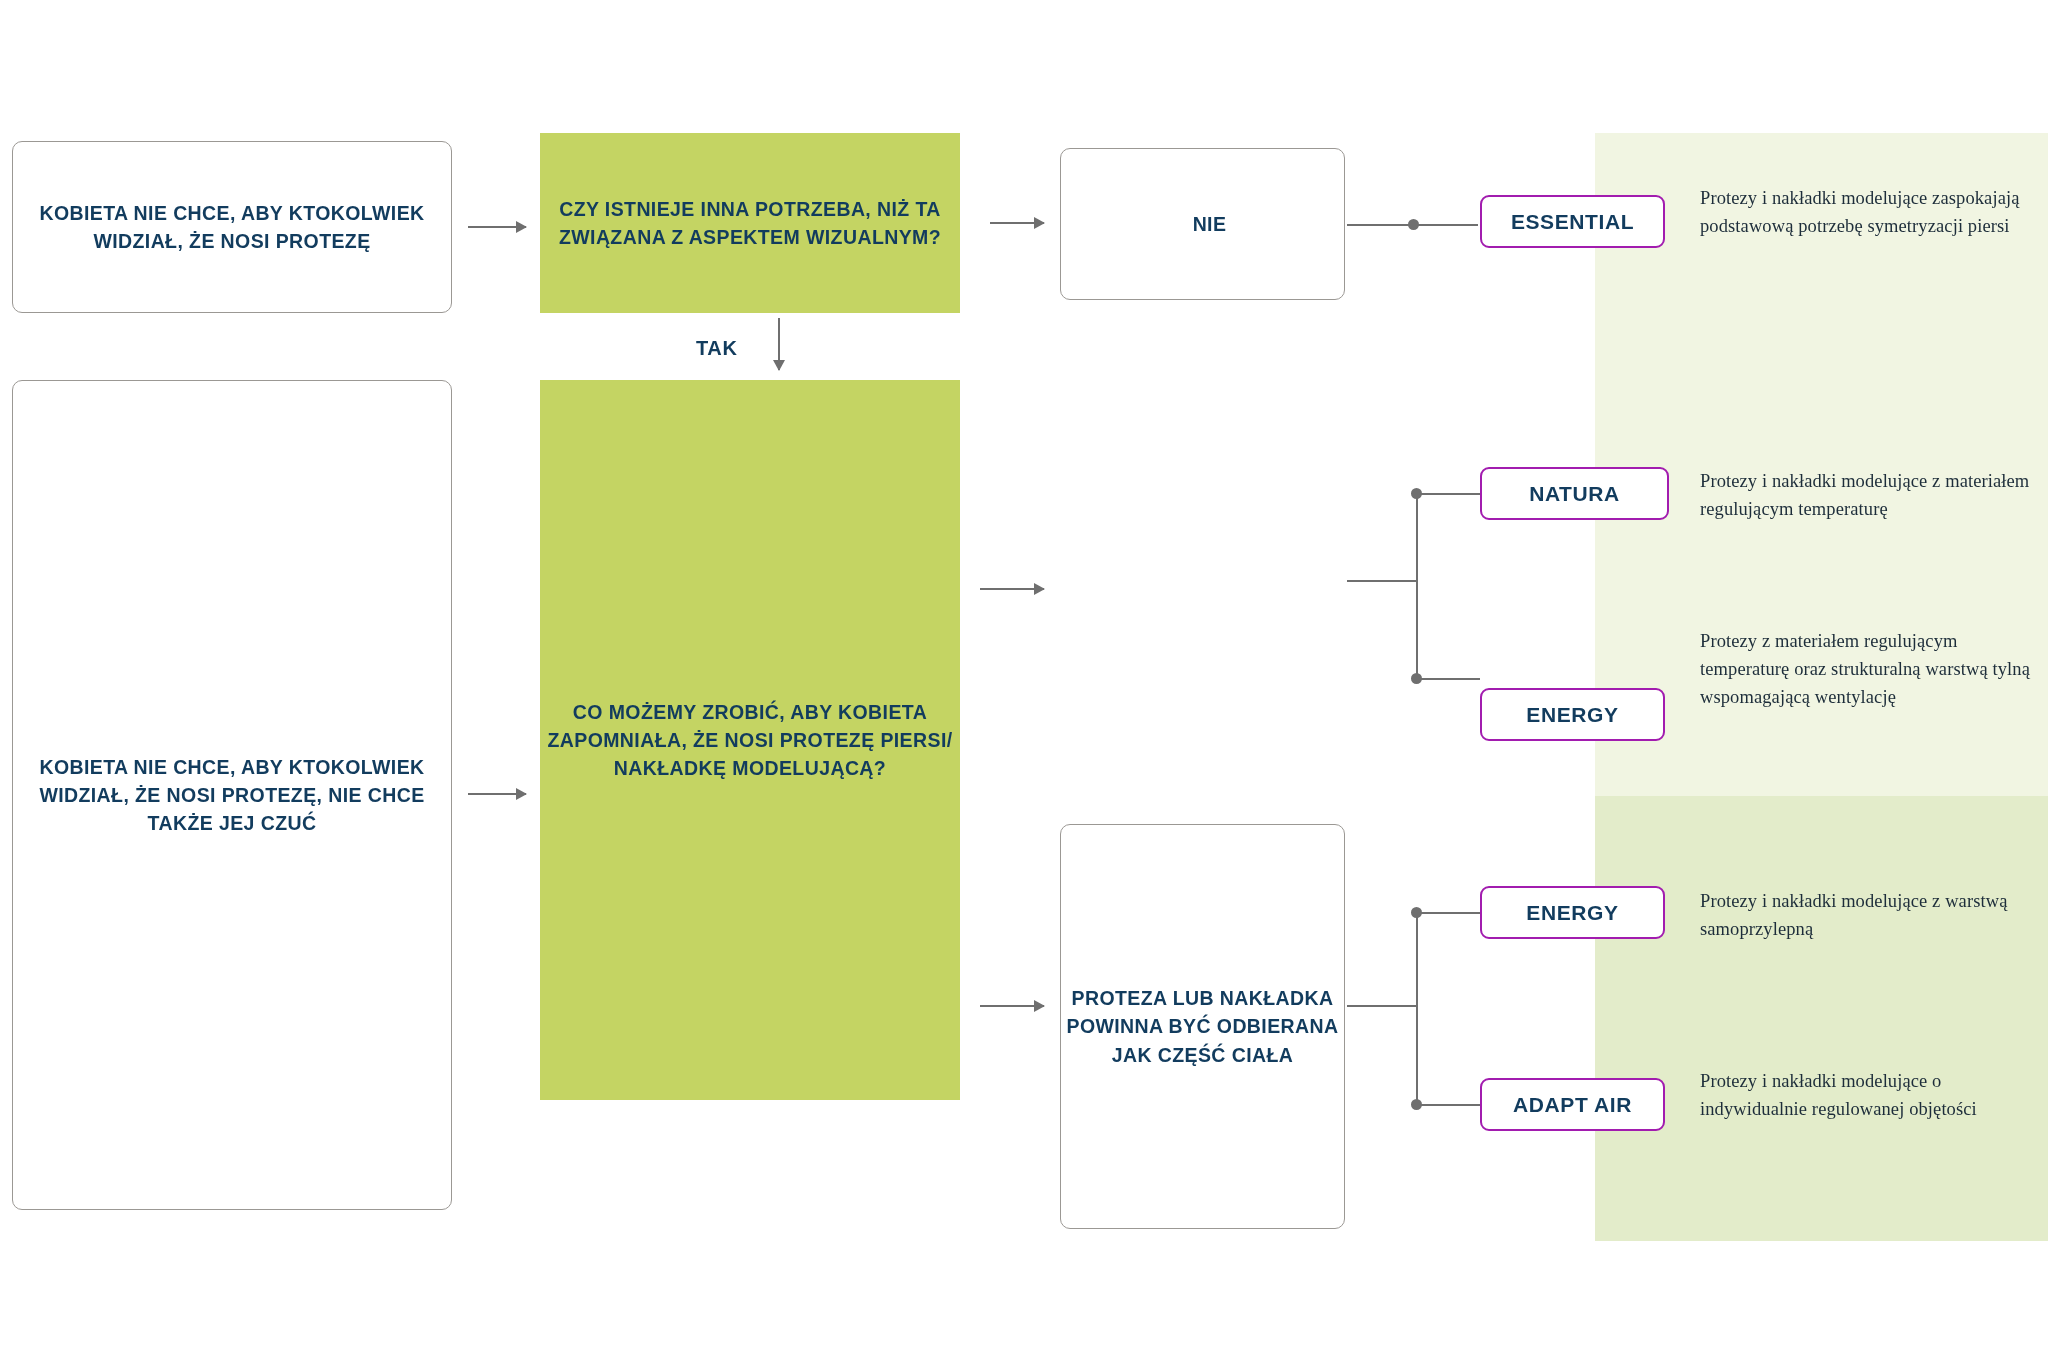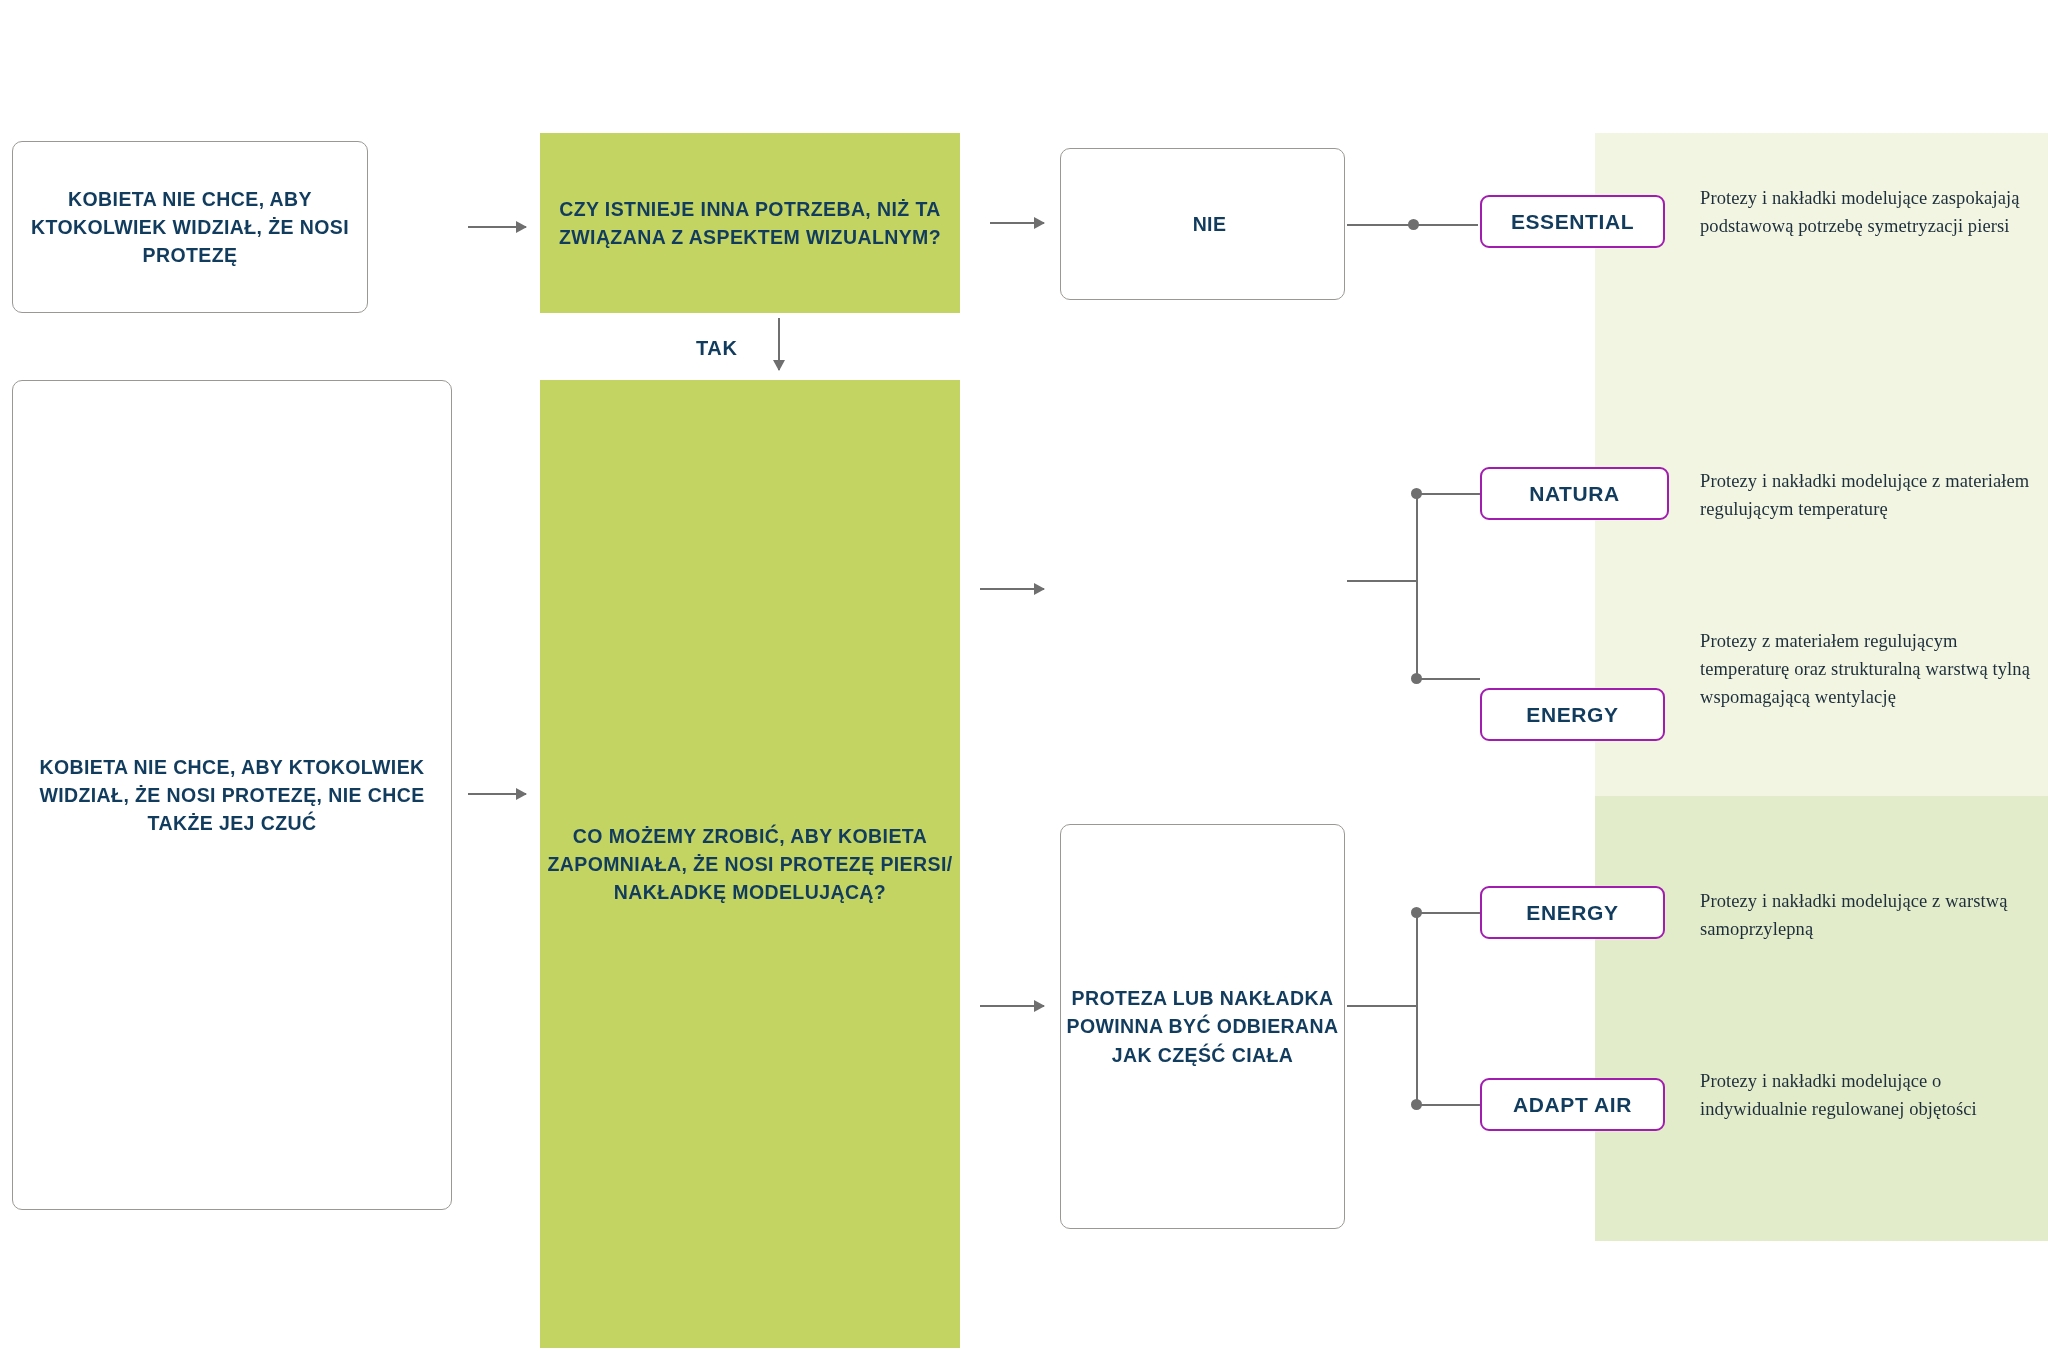--- a/index.html
+++ b/index.html
@@ -74,25 +74,25 @@
     display: flex;
     align-items: center;
     justify-content: center;
     font-weight: bold;
     font-size: 21px;
     letter-spacing: 0.6px;
     color: #123c5e;
   }
 
   
-  #q1          { left: 12px;   top: 141px;  width: 356px; height: 172px; }
+  #q1          { left: 12px;   top: 141px;  width: 440px; height: 172px; }
   #q2          { left: 540px;  top: 133px;  width: 420px; height: 180px; }
   #ans-nie     { left: 1060px; top: 148px;  width: 285px; height: 152px; padding-left: 14px; }
   #q3          { left: 12px;   top: 380px;  width: 440px; height: 830px; }
-  #q4          { left: 540px;  top: 380px;  width: 420px; height: 968px; }
+  #q4          { left: 540px;  top: 380px;  width: 420px; height: 720px; }
   #ans-nat     { left: 1060px; top: 385px;  width: 285px; height: 392px; }
   #ans-body    { left: 1060px; top: 824px;  width: 285px; height: 405px; }
 
   #pill-essential { left: 1480px; top: 195px; width: 185px; height: 53px; }
   #pill-natura    { left: 1480px; top: 467px; width: 189px; height: 53px; }
   #pill-energy    { left: 1480px; top: 652px; width: 185px; height: 53px; margin-top: 36px; }
   #pill-contact   { left: 1480px; top: 886px; width: 185px; height: 53px; }
   #pill-adaptair  { left: 1480px; top: 1078px; width: 185px; height: 53px; }
 
   

